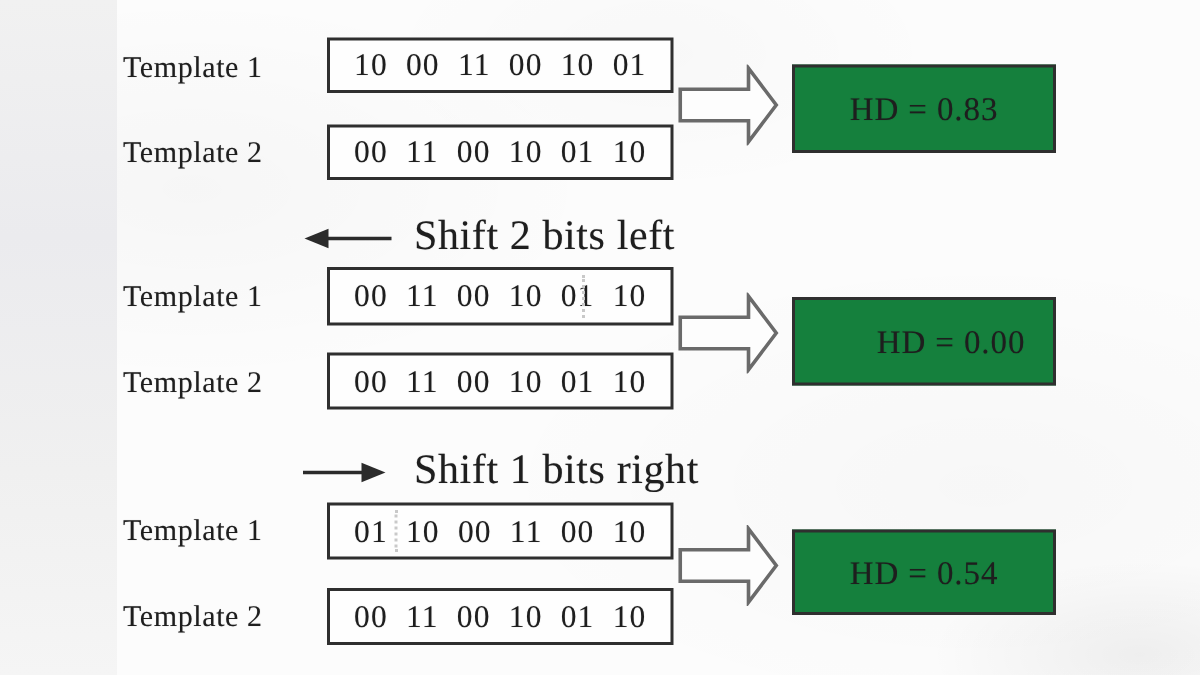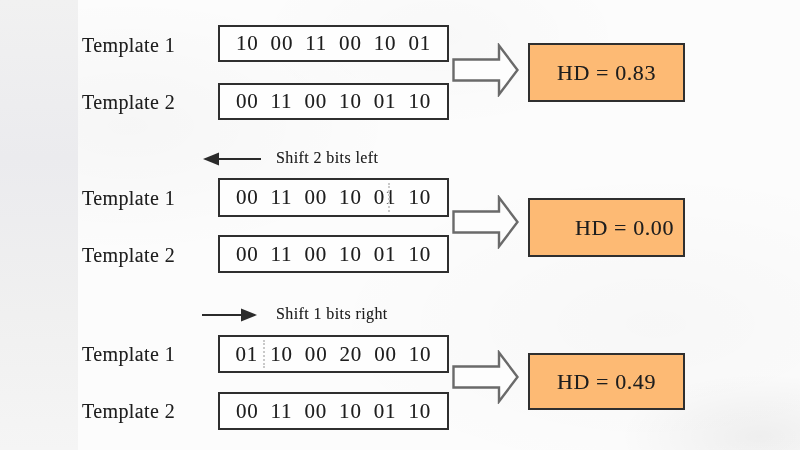--- a/index.html
+++ b/index.html
@@ -27,27 +27,27 @@
     position:absolute;left:82px;width:120px;font-size:20px;line-height:22px;
     letter-spacing:0.4px;white-space:nowrap;
   }
   .bitbox{
     position:absolute;left:201px;width:231px;box-sizing:border-box;
     border:2px solid #2f2f2f;background:#fefefe;
     display:flex;align-items:center;justify-content:center;
     font-size:21px;letter-spacing:0.8px;word-spacing:6px;white-space:pre;margin-left:17px;
   }
   .hdbox{
-    position:absolute;left:528px;width:157px;box-sizing:border-box;
-    border:2px solid #2f2f2f;background:#fdba74;
+    position:absolute;left:528px;width:176px;box-sizing:border-box;
+    border:2px solid #2f2f2f;background:#15803d;
     display:flex;align-items:center;justify-content:center;
     font-size:22px;letter-spacing:0.6px;white-space:nowrap;
   }
   .shift-label{
-    position:absolute;left:276px;font-size:16px;line-height:24px;
+    position:absolute;left:276px;font-size:28px;line-height:24px;
     letter-spacing:0.4px;white-space:nowrap;
   }
   .blockarrow{position:absolute;left:452px;width:68px;height:54px;}
   .linearrow{position:absolute;left:202px;height:16px;}
   .wrap-divider{
     position:absolute;top:3px;bottom:3px;width:0;
     border-left:2px dotted #c9c9c9;
   }
   .wrap-divider.pos-s2{left:168px;}
   .wrap-divider.pos-s3{left:43px;}
@@ -103,28 +103,28 @@
 
   <svg class="linearrow" style="top:307px;width:56px;" viewBox="0 0 56 16">
     <line x1="0" y1="8" x2="41" y2="8" stroke="#2b2b2b" stroke-width="2.2"></line>
     <polygon points="55,8 39,1.5 39,14.5" fill="#2b2b2b"></polygon>
   </svg>
   <div class="shift-label txt" style="top:302px;">Shift 1 bits right</div>
 
   <div class="tlabel txt" style="top:343px;">Template 1</div>
   <div class="bitbox txt" style="top:335px;height:38px;">
     <div class="wrap-divider pos-s3"></div>
-    <span>01 10 00 20 00 10</span>
+    <span>01 10 00 11 00 10</span>
   </div>
 
   <div class="tlabel txt" style="top:400px;">Template 2</div>
   <div class="bitbox txt" style="top:392px;height:38px;">
     <span>00 11 00 10 01 10</span>
   </div>
 
   <svg class="blockarrow" style="top:350px;" viewBox="0 0 68 54">
     <polygon points="1.5,16.5 47,16.5 47,2.5 65.5,27 47,51.5 47,37.5 1.5,37.5" fill="#fdfdfd" stroke="#6a6a6a" stroke-width="2.4" stroke-linejoin="miter"></polygon>
   </svg>
 
   <div class="hdbox txt" style="top:353px;height:57px;">
-    <span>HD = 0.49</span>
+    <span>HD = 0.54</span>
   </div>
 </div>
 
 </body></html>

